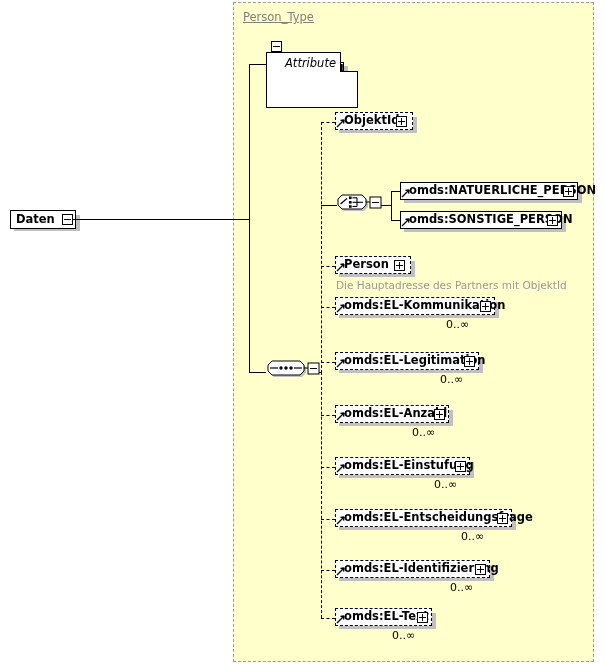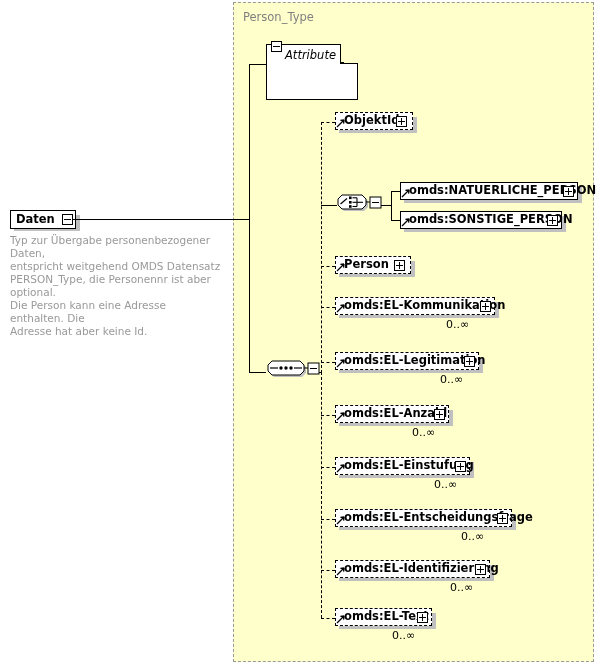--- a/index.html
+++ b/index.html
@@ -115,39 +115,34 @@
 
   
   .comp{position:absolute;z-index:5;}
 </style>
 </head>
 <body>
 
 <div id="stage">
 
   <div class="ct-panel" style="left:233px;top:2px;width:361px;height:660px;"></div>
-  <div class="ct-title" style="left:243px;top:10px;">Person_Type</div>
+  <div class="ct-title" style="left:243px;top:10px;text-decoration:underline;">Person_Type</div>
 
   <div class="shadow" style="left:14px;top:215px;width:66px;height:16px;"></div>
   <div class="node solid" style="left:10px;top:210px;width:66px;height:19px;">
     <span class="lbl">Daten</span>
   </div>
   <div class="toggle" style="left:62px;top:214px;"></div>
-  <div class="doc" style="left:10px;top:234px;width:212px;">Typ zur Übergabe personenbezogener Daten,
-entspricht weitgehend OMDS Datensatz
-PERSON_Type, die Personennr ist aber optional.
-Die Person kann eine Adresse enthalten. Die
-Adresse hat aber keine Id.</div>
 
   <div class="ln h" style="left:73px;top:219px;width:177px;"></div>
   <div class="ln v" style="left:249px;top:64px;height:309px;"></div>
   <div class="ln h" style="left:249px;top:64px;width:19px;"></div>
   <div class="ln h" style="left:249px;top:372px;width:17px;"></div>
 
-  <div class="attr-wrap" style="left:266px;top:44px;width:92px;height:56px;">
+  <div class="attr-wrap" style="left:266px;top:52px;width:92px;height:56px;">
     <div class="attr-tab" style="width:75px;">
       <span class="lbl">Attribute</span>
     </div>
     <div class="attr-body" style="width:92px;height:37px;"></div>
   </div>
   <div class="toggle" style="left:271px;top:41px;"></div>
 
   <div class="shadow" style="left:282px;top:66px;width:66px;height:16px;"></div>
   <div class="node solid" style="left:278px;top:62px;width:66px;height:18px;justify-content:center;">
     <span class="lbl">PersArtCd</span>
@@ -235,20 +230,21 @@
   <div class="shadow" style="left:339px;top:261px;width:76px;height:16px;"></div>
   <div class="node dashed" style="left:335px;top:256px;width:76px;height:18px;padding-left:8px;">
     <span class="lbl">Person</span>
   </div>
   <div class="toggle plus" style="left:394px;top:260px;"></div>
   <span class="refarrow" style="left:336px;top:261px;">
     <svg width="11" height="12" viewBox="0 0 11 12">
         <path d="M1,10 L8,3 M8,3 L4.4,3.4 M8,3 L7.6,6.6" stroke="#000" stroke-width="1.3" fill="none"></path>
       </svg>
   </span>
+  <div class="doc" style="left:336px;top:279px;width:250px;">Die Hauptadresse des Partners mit ObjektId</div>
 
   <div class="dln h" style="left:321px;top:307px;width:14px;"></div>
   <div class="shadow" style="left:339px;top:302px;width:160px;height:16px;"></div>
   <div class="node dashed" style="left:335px;top:297px;width:160px;height:18px;padding-left:8px;">
     <span class="lbl">omds:EL-Kommunikation</span>
   </div>
   <div class="toggle plus" style="left:480px;top:301px;"></div>
   <span class="refarrow" style="left:336px;top:302px;">
     <svg width="11" height="12" viewBox="0 0 11 12">
         <path d="M1,10 L8,3 M8,3 L4.4,3.4 M8,3 L7.6,6.6" stroke="#000" stroke-width="1.3" fill="none"></path>

